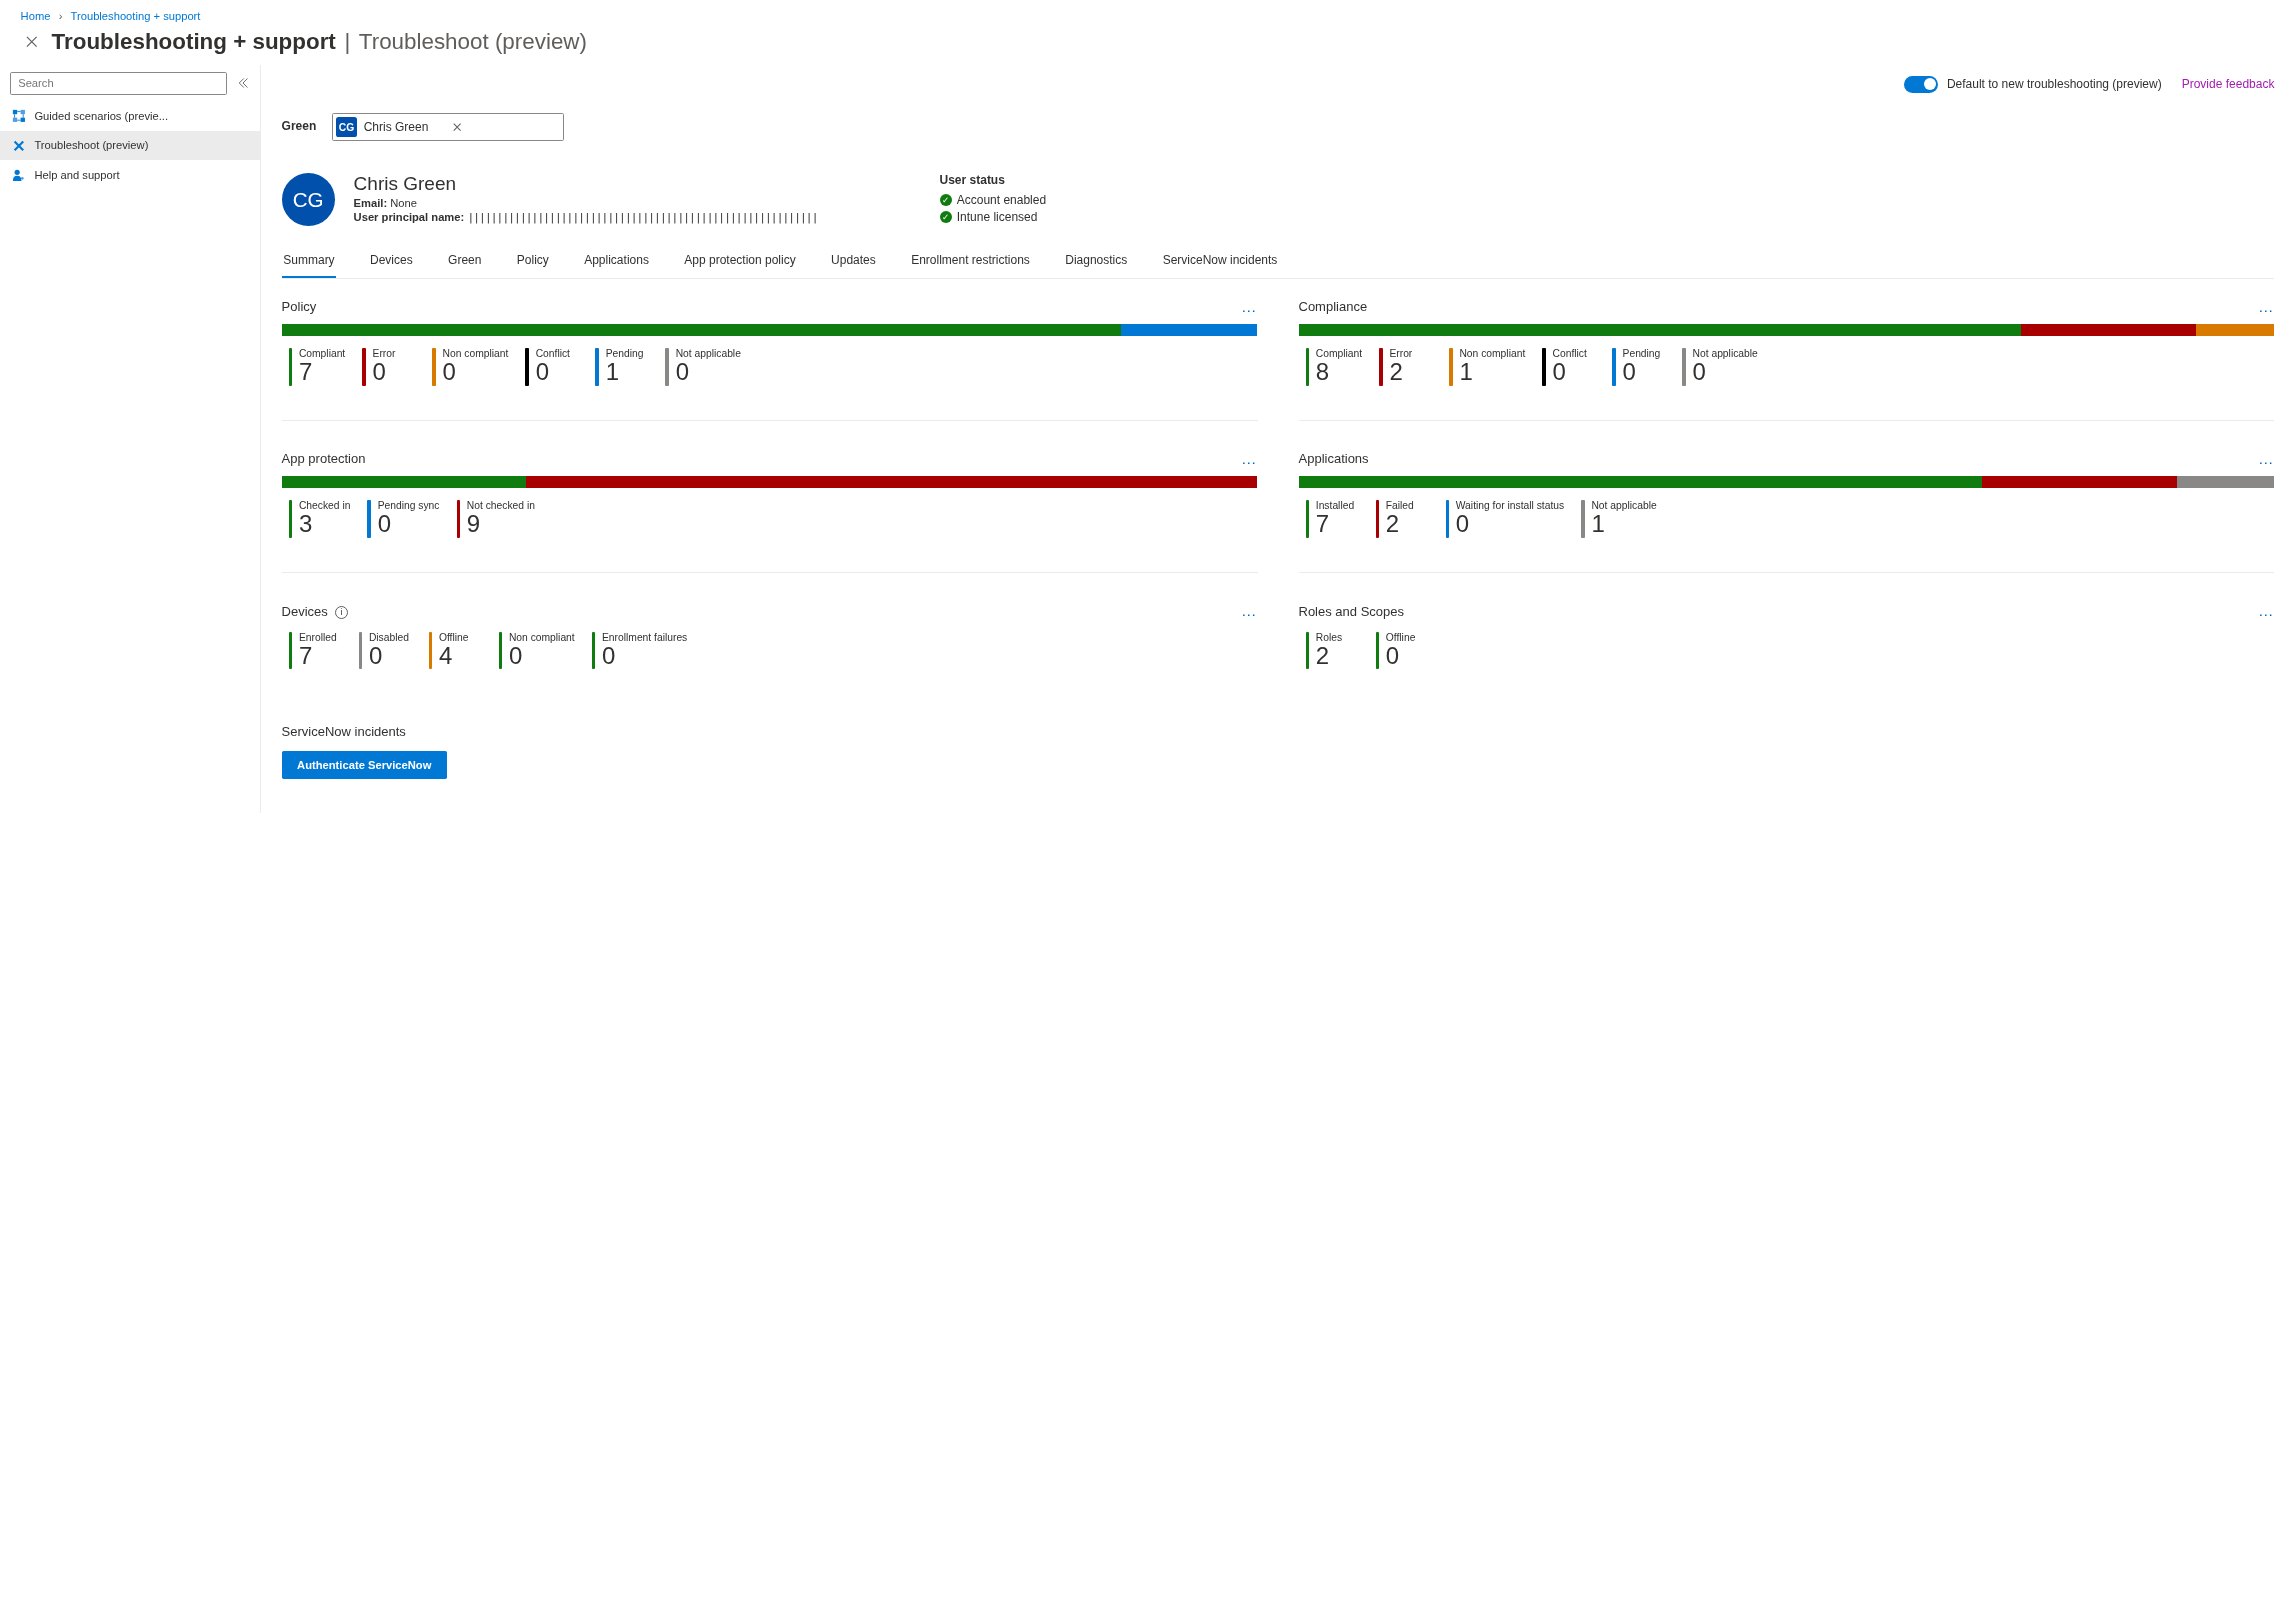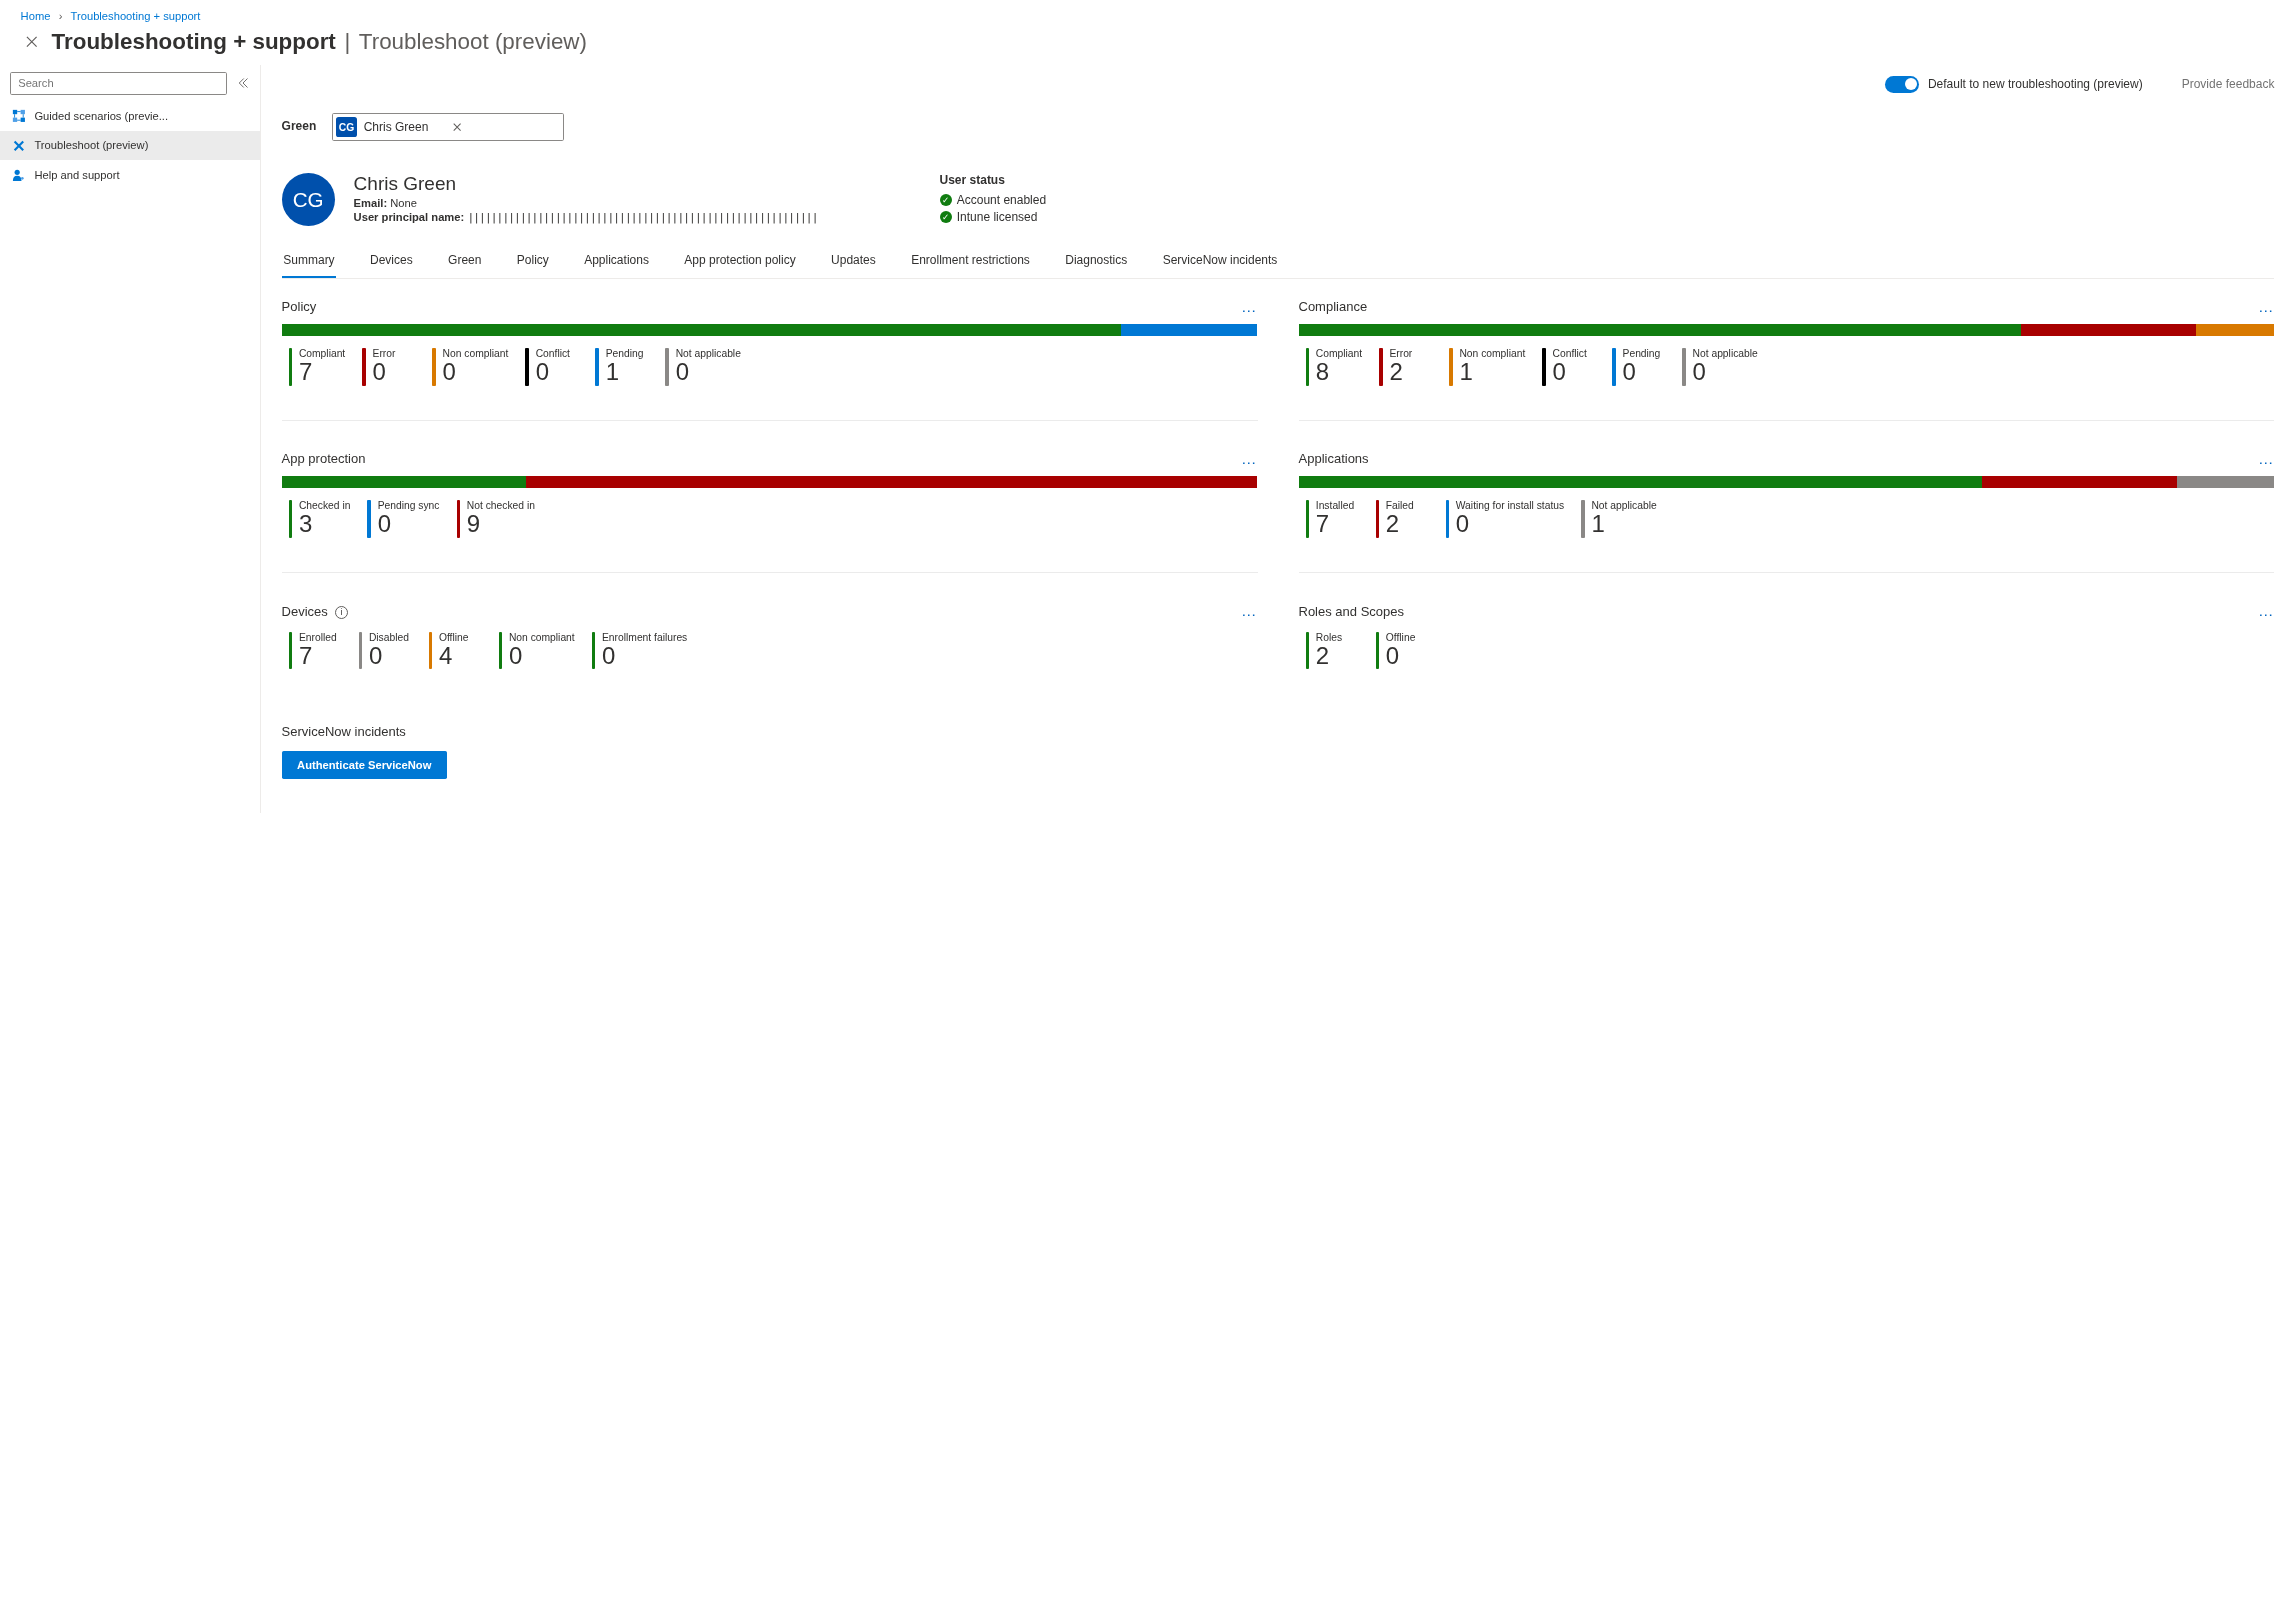--- a/index.html
+++ b/index.html
@@ -14,25 +14,25 @@
   .page-title .title-light { font-weight: 400; color: #605e5c; }
   .layout { display: flex; }
   .sidebar { width: 261px; border-right: 0.9px solid #edebe9; padding-top: 3.4px; }
   .sidebar .search-row { display:flex; align-items:center; padding: 3.4px 6.9px 6.9px 10.3px; gap:5.2px; }
   .sidebar .search-input { flex:1; border:0.9px solid #8a8886; padding:4.3px 6.9px; font-size:11.2px; border-radius:1.7px; }
   .sidebar .collapse-btn { width:20.6px; height:20.6px; display:flex; align-items:center; justify-content:center; color:#605e5c; cursor:pointer; }
   .sidebar-item { display:flex; align-items:center; gap:8.6px; padding: 7.7px 12px; cursor:pointer; font-size:11.2px; color:#323130; }
   .sidebar-item.selected { background:#ebebeb; }
   .sidebar-item .s-icon { width:13.8px; height:13.8px; display:flex; align-items:center; justify-content:center; }
   .main { flex:1; padding: 0 20.6px 34px; }
-  .toolbar-row { display:flex; align-items:center; justify-content:flex-end; padding: 10.3px 0 15.5px; gap:39px; }
+  .toolbar-row { display:flex; align-items:center; justify-content:flex-end; padding: 10.3px 0 15.5px; gap:20px; }
   .toggle { width:34px; height:17px; border-radius:8.6px; background:#0078d4; position:relative; cursor:pointer; }
   .toggle::after { content:""; position:absolute; width:12px; height:12px; border-radius:50%; background:#fff; top:2.6px; right:2.6px; }
   .toggle-label { font-size:12px; }
-  .feedback-link { color:#737373; font-size:12px; cursor:pointer; }
+  .feedback-link { color:#a21caf; font-size:12px; cursor:pointer; }
   .filters-row { display:flex; align-items:flex-start; gap:69px; padding: 5.2px 0 17px; }
   .filter-block { display:flex; align-items:flex-start; gap:15.5px; }
   .filter-label { font-weight:600; font-size:12px; padding-top:5.2px; }
   .chip { display:flex; align-items:center; border:0.9px solid #8a8886; border-radius:1.7px; height:27.5px; min-width:232px; }
   .chip .avatar-sm { width:20.6px; height:20.6px; border-radius:2.6px; background:#0050ac; color:#fff; font-size:10.3px; font-weight:600; display:flex; align-items:center; justify-content:center; margin-left:3.4px; }
   .chip .chip-text { padding: 0 15.5px 0 6.9px; font-size:12px; }
   .chip .chip-close { padding:0 8.6px; color:#605e5c; cursor:pointer; }
   .device-input { border:0.9px solid #8a8886; height:27.5px; padding: 0 8.6px; font-size:12px; width:241px; border-radius:1.7px; }
   .device-info-icon { color:#0078d4; font-size:12px; margin-top:6.9px; }
   .device-block-col { display:flex; flex-direction:column; gap:5.2px; }

